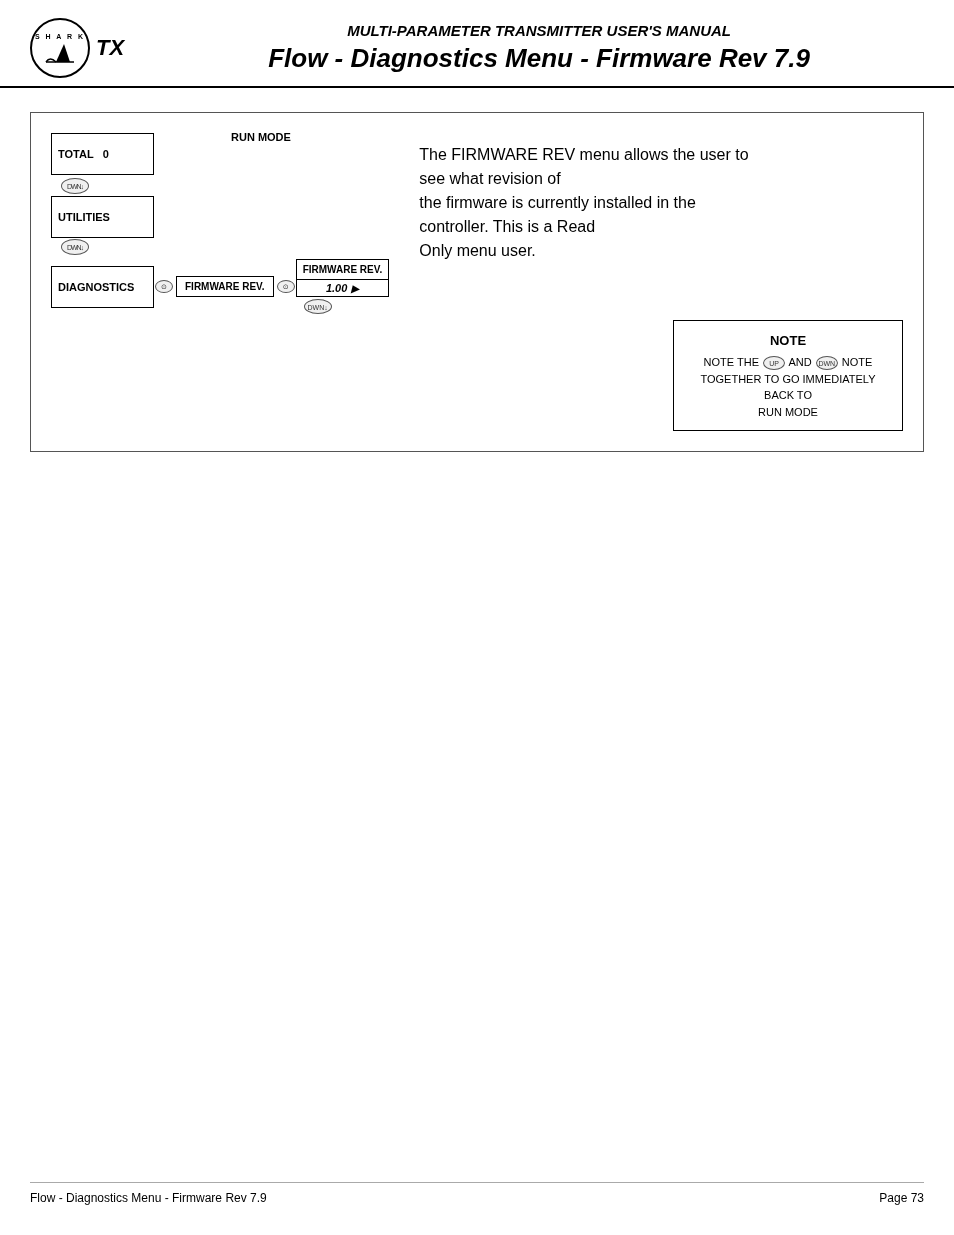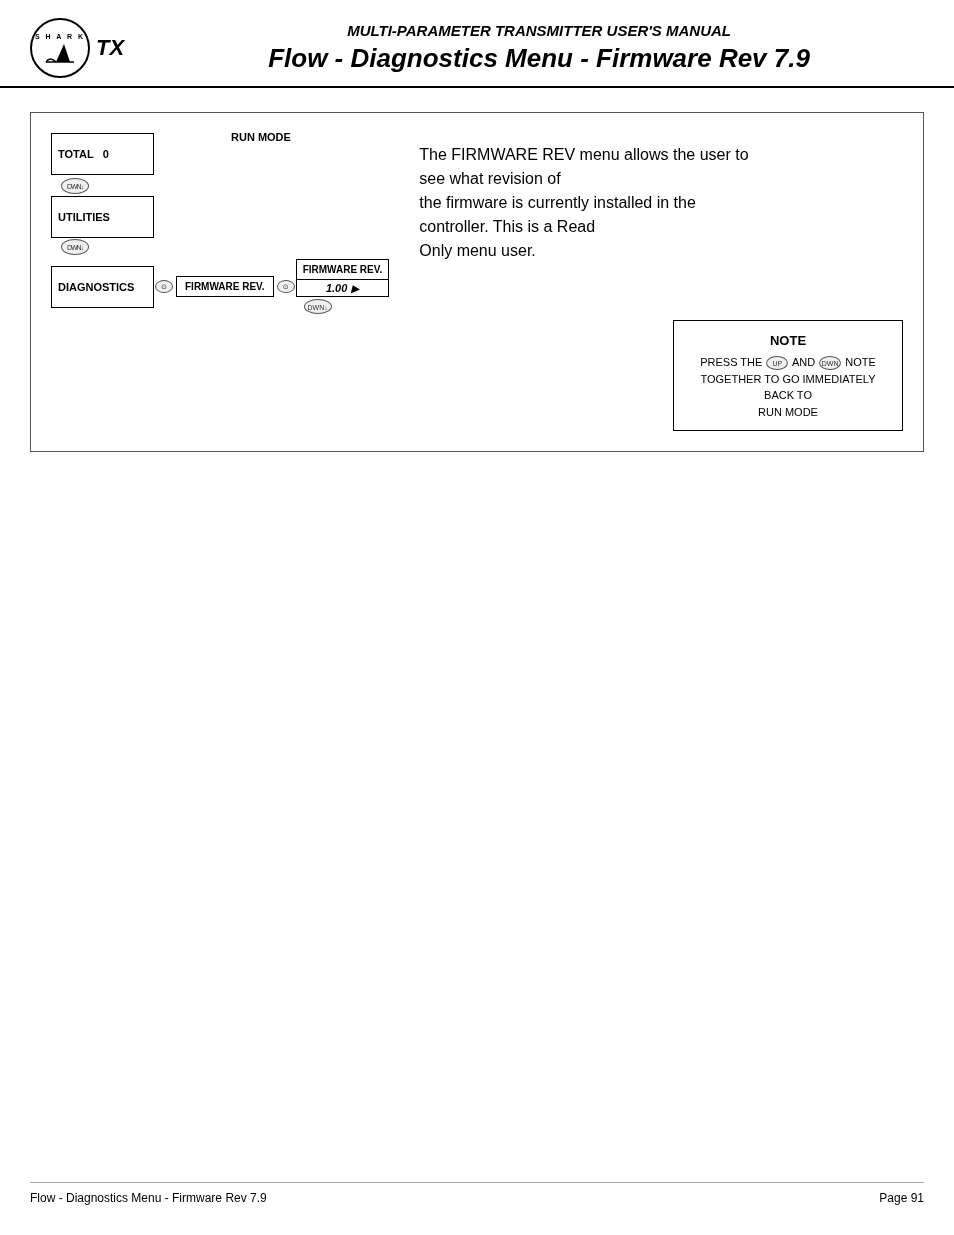--- a/index.html
+++ b/index.html
@@ -284,31 +284,31 @@
 
     <div class="description-panel">
       <p>The FIRMWARE REV menu allows the user to see what revision of</p>
       <p>the firmware is currently installed in the controller.  This is a Read</p>
       <p>Only menu user.</p>
     </div>
 
     <div class="note-box">
       <div class="note-title">NOTE</div>
       <div class="note-body">
-        <span>PRESS THE</span>
+        <span>NOTE THE</span>
         <span class="inline-btn">UP</span>
         <span>AND</span>
         <span class="inline-btn">DWN</span>
         <span>NOTE</span>
         <br>
         <span>TOGETHER TO GO IMMEDIATELY BACK TO</span>
         <br>
         <span>RUN MODE</span>
       </div>
     </div>
 
   </div>
 </div>
 
 <div style="position:absolute;bottom:30px;left:30px;right:30px;display:flex;justify-content:space-between;font-size:12px;color:#000;border-top:1px solid #aaa;padding-top:8px;">
   <span>Flow - Diagnostics Menu - Firmware Rev 7.9</span>
-  <span>Page 91</span>
+  <span>Page 73</span>
 </div>
 
 </body></html>

